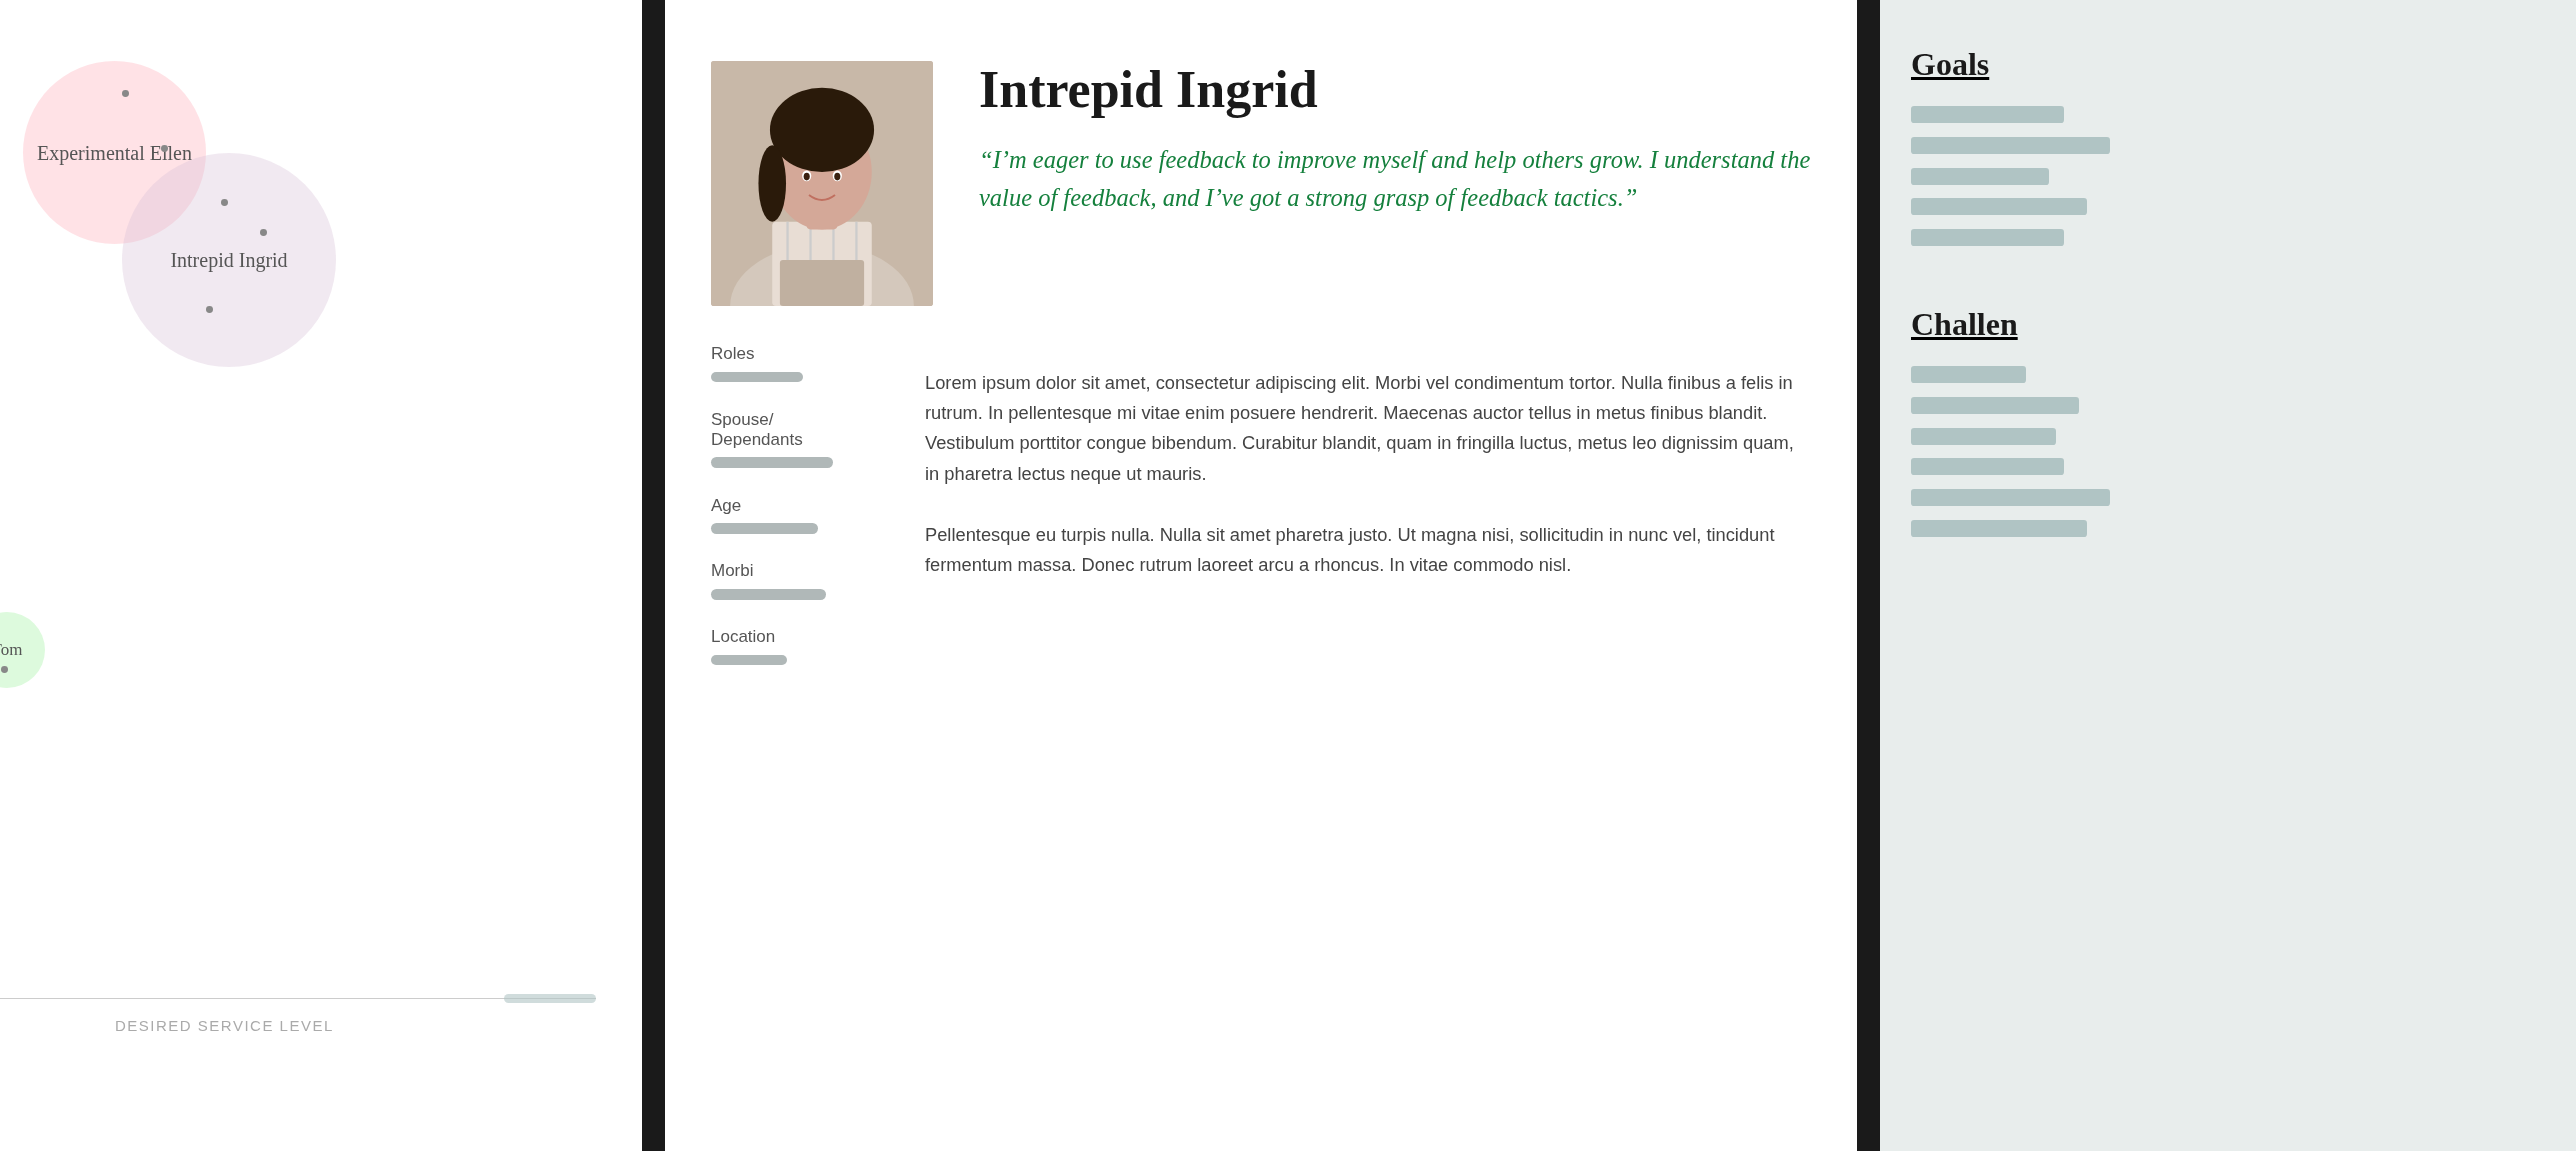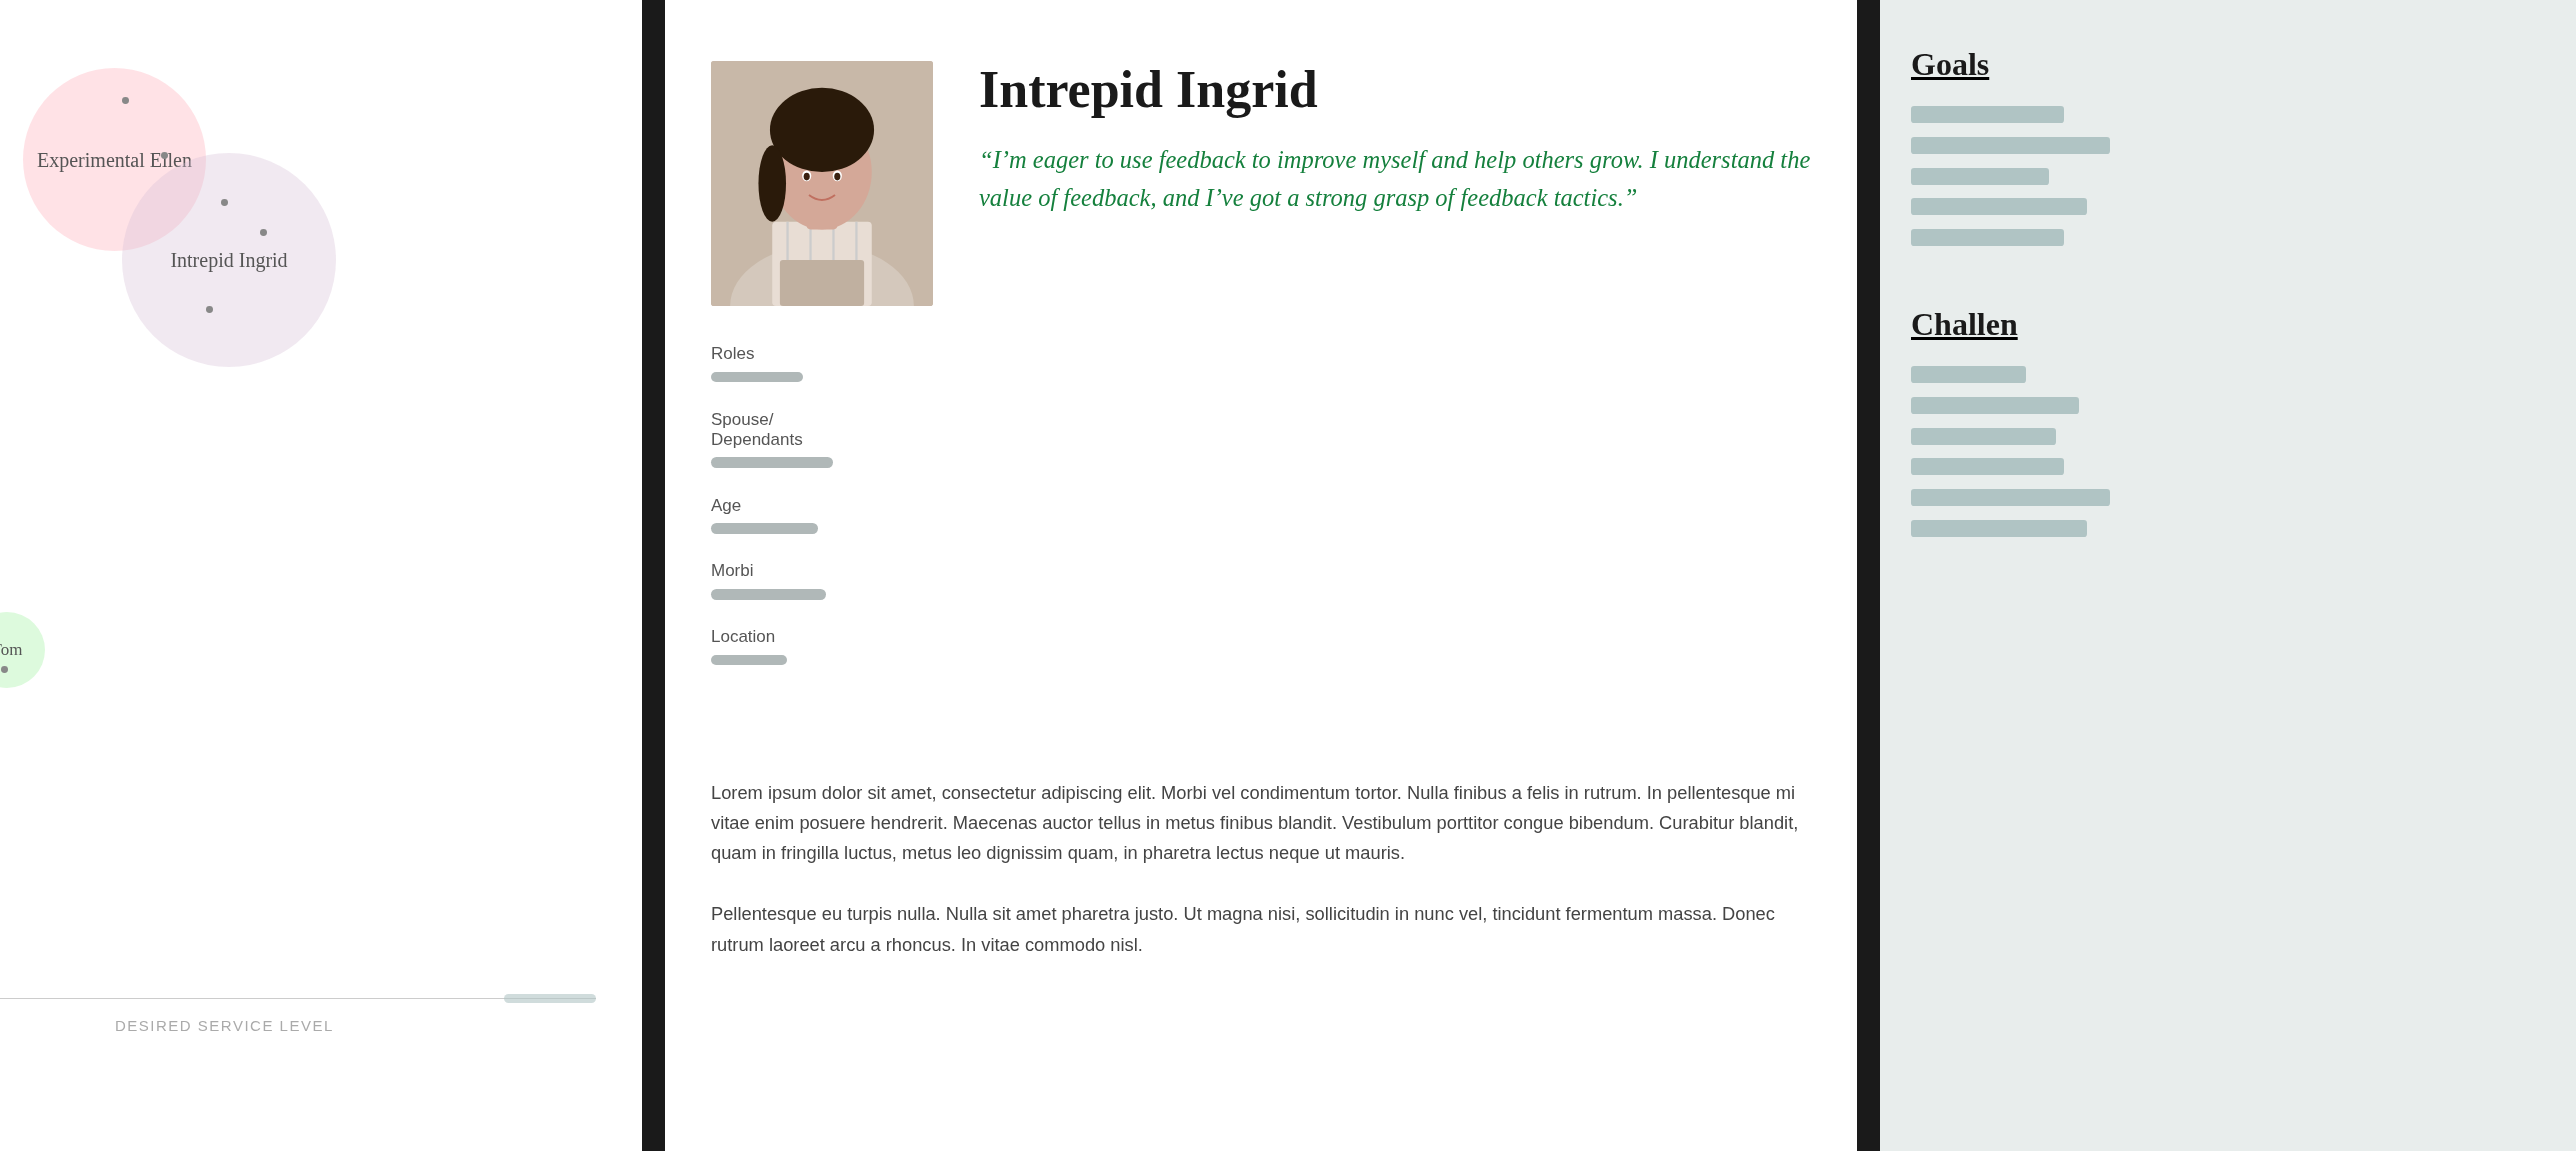--- a/index.html
+++ b/index.html
@@ -43,21 +43,21 @@
       font-size: 20px;
       color: #555;
       text-align: center;
       line-height: 1.3;
     }
 
     .bubble-ellen {
       width: 183px;
       height: 183px;
       background: rgba(255, 182, 193, 0.4);
-      top: 68px;
+      top: 61px;
       left: 23px;
     }
 
     .bubble-ingrid {
       width: 214px;
       height: 214px;
       background: rgba(216, 191, 216, 0.35);
       top: 153px;
       left: 122px;
     }
@@ -186,21 +186,21 @@
     .persona-quote {
       font-family: Georgia, serif;
       font-size: 24.5px;
       font-style: italic;
       color: #15803d;
       line-height: 1.55;
     }
 
     .persona-body {
       display: flex;
-      flex-direction: column;
+      flex-direction: row;
       gap: 61px;
     }
 
     .persona-attributes {
       width: 153px;
       flex-shrink: 0;
     }
 
     .attr-item {
       margin-bottom: 27.5px;

